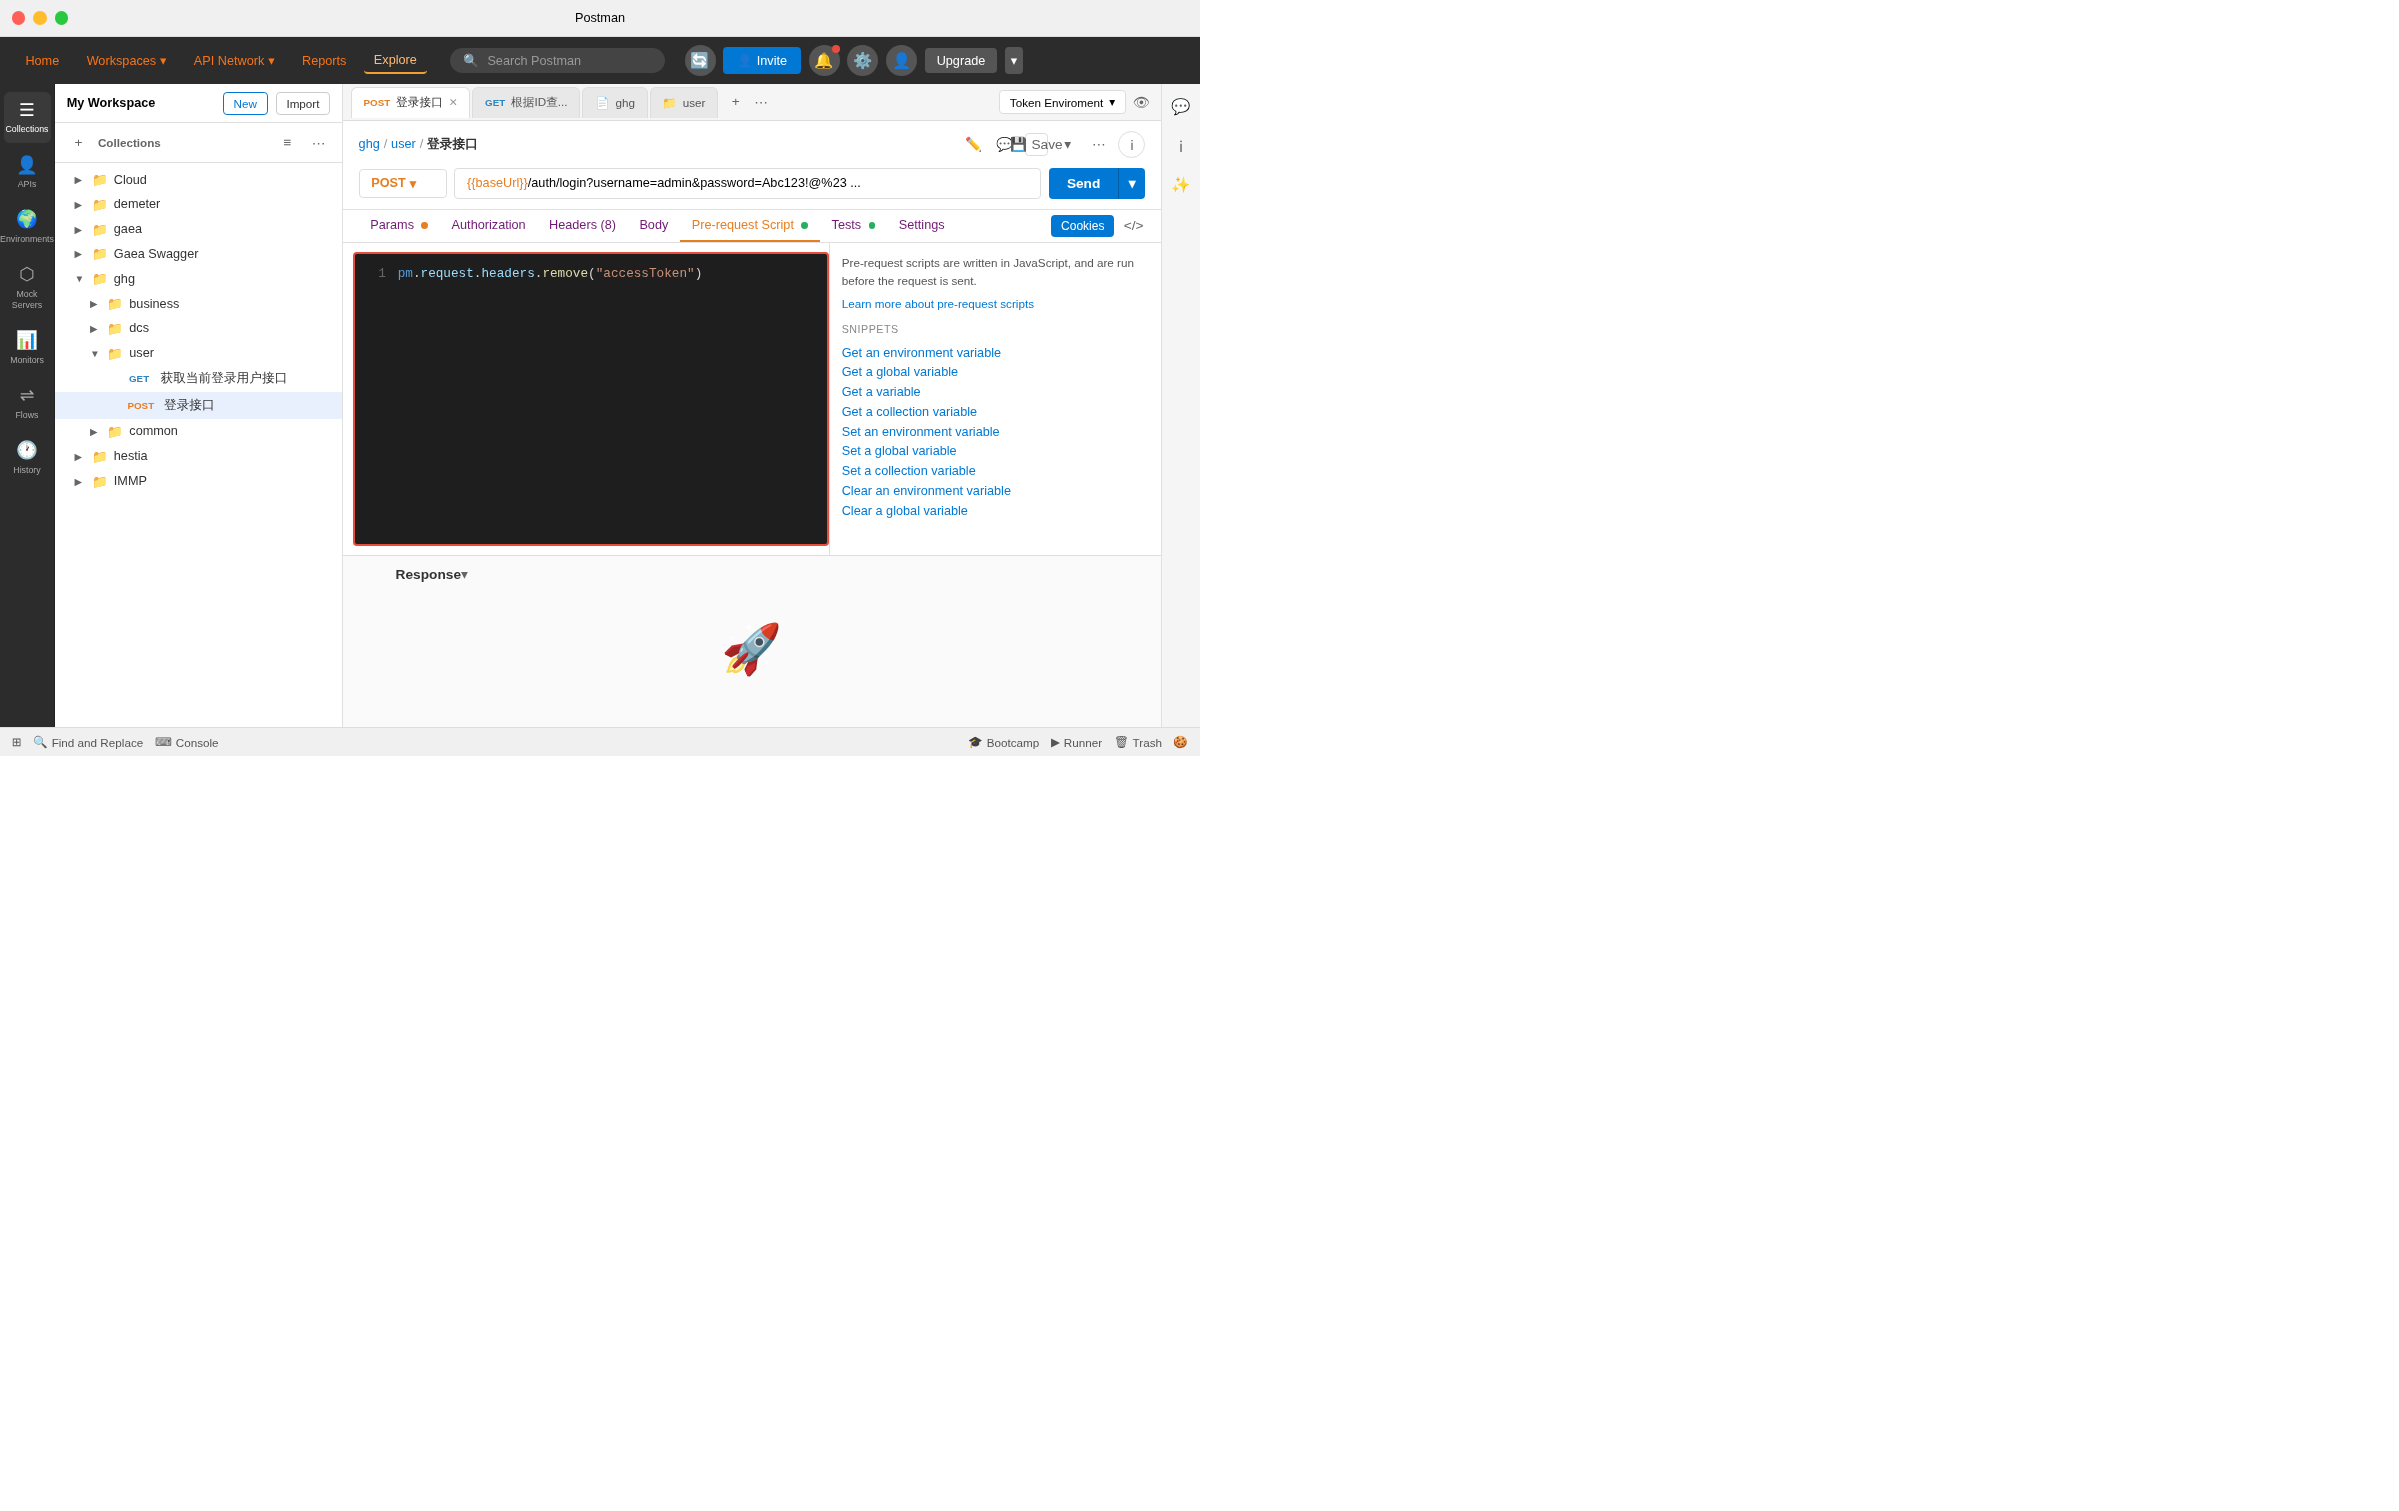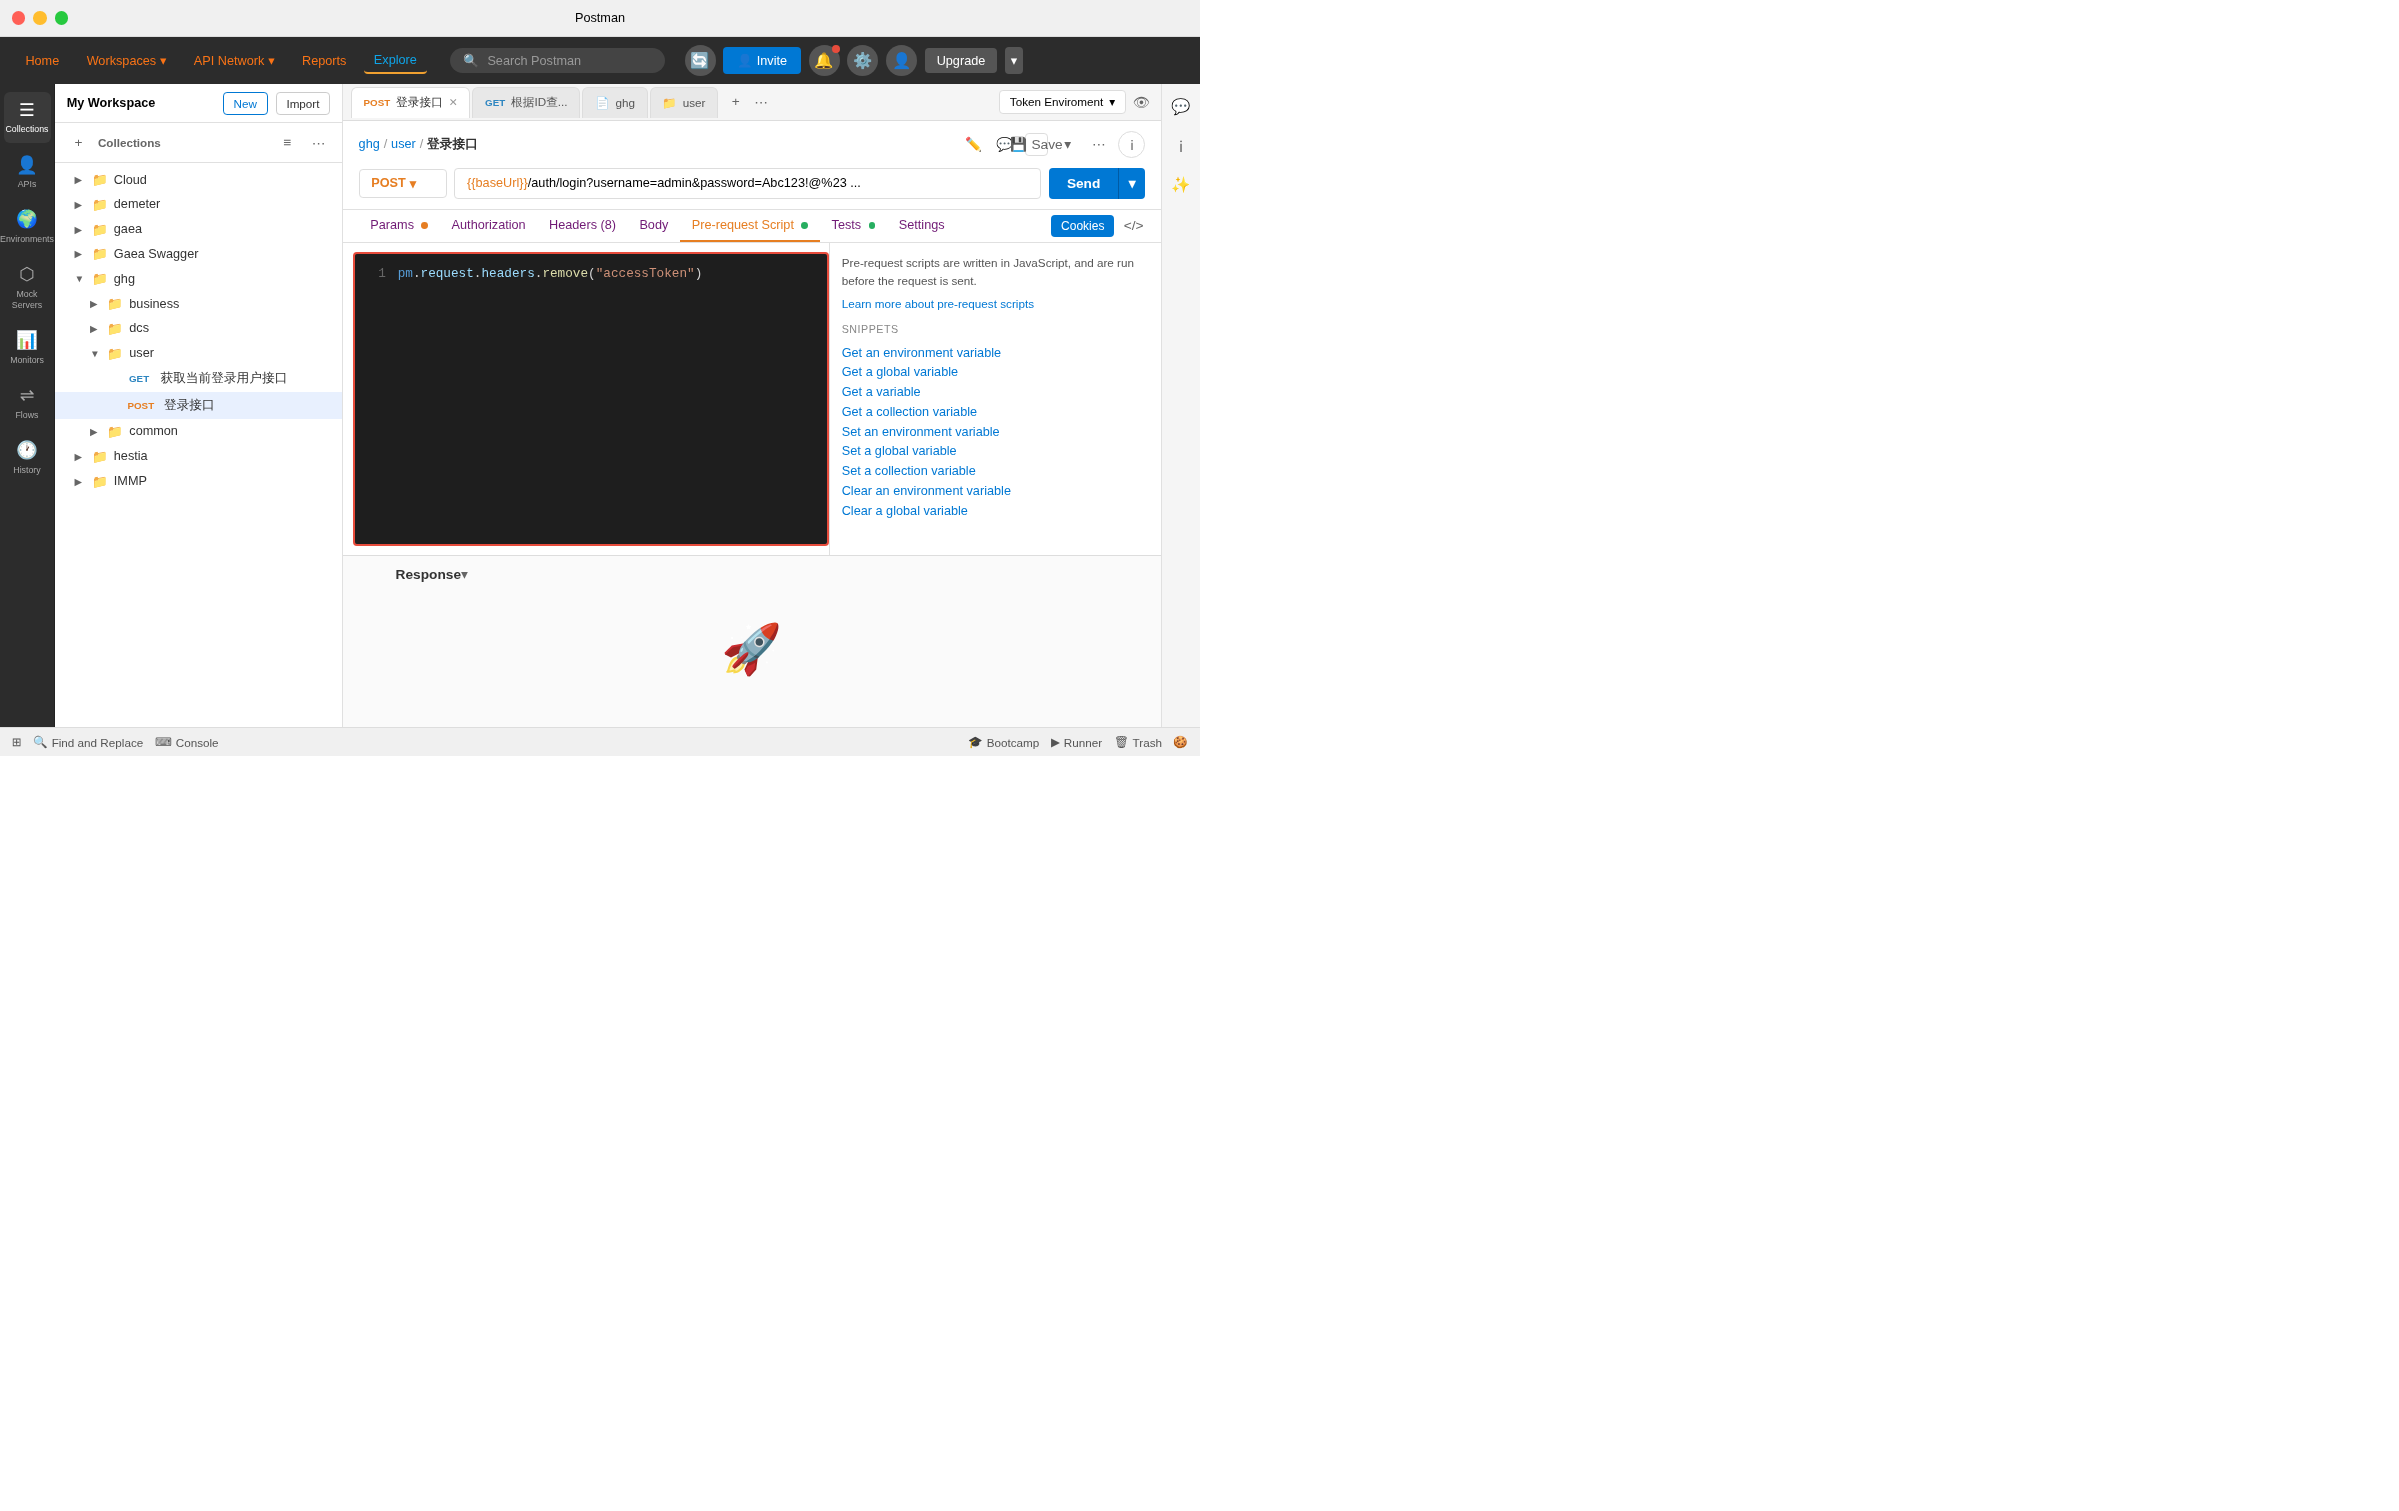--- a/index.html
+++ b/index.html
@@ -61,21 +61,21 @@
 
     
     .tabs-bar { display: flex; align-items: center; background: #f5f5f5; border-bottom: 1px solid #ddd; height: 37px; padding: 0 7.8px; gap: 2px; overflow-x: auto; }
     .tab { display: flex; align-items: center; padding: 0 11.7px; height: 31px; border-radius: 5.9px 5.9px 0 0; cursor: pointer; font-size: 11.7px; gap: 5.9px; white-space: nowrap; background: #e8e8e8; color: #555; border: 1px solid #ddd; border-bottom: none; }
     .tab.active { background: #fff; color: #333; font-weight: 500; border-color: #ddd; }
     .tab-close { font-size: 10.7px; color: #999; cursor: pointer; }
     .method-tag-sm { font-size: 9.8px; font-weight: 700; }
     .post-color { color: #e67e22; }
     .get-color { color: #2e86c1; }
     .tabs-actions { display: flex; align-items: center; gap: 3.9px; margin-left: auto; }
-    .env-selector { display: flex; align-items: flex-start; gap: 5.9px; background: #fff; border: 1px solid #ddd; border-radius: 3.9px; padding: 3.9px 9.8px; font-size: 11.7px; cursor: pointer; }
+    .env-selector { display: flex; align-items: center; gap: 5.9px; background: #fff; border: 1px solid #ddd; border-radius: 3.9px; padding: 3.9px 9.8px; font-size: 11.7px; cursor: pointer; }
 
     
     .request-area { padding: 9.8px 15.6px; border-bottom: 1px solid #e0e0e0; }
     .breadcrumb { font-size: 12.7px; color: #666; margin-bottom: 9.8px; display: flex; align-items: center; gap: 3.9px; }
     .breadcrumb a { color: #0078d4; cursor: pointer; text-decoration: none; }
     .breadcrumb-sep { color: #999; }
     .request-row { display: flex; align-items: center; gap: 7.8px; }
     .method-selector { display: flex; align-items: center; gap: 3.9px; background: #fff; border: 1px solid #ddd; border-radius: 3.9px; padding: 5.9px 11.7px; cursor: pointer; font-size: 12.7px; font-weight: 600; color: #e67e22; min-width: 88px; }
     .send-btn { background: #0078d4; color: #fff; border: none; border-radius: 3.9px; padding: 7.8px 17.6px; cursor: pointer; font-size: 13.7px; font-weight: 600; display: flex; align-items: center; gap: 5.9px; }
 
@@ -142,21 +142,21 @@
     <span>Workspaces</span>
     <span>▾</span>
   </div>
   <div class="topnav-item">
     <span>API Network</span>
     <span>▾</span>
   </div>
   <div class="topnav-item">
     <span>Reports</span>
   </div>
-  <div class="topnav-item" style="border-bottom: 2px solid #f0a030; color:#0ea5e9;">
+  <div class="topnav-item" style="border-bottom: 2px solid #f0a030; color:#fdba74;">
     <span>Explore</span>
   </div>
 
   <div class="search-bar" style="margin-left:15.6px;">
     <span style="color:#999;">🔍</span>
     <input type="text" placeholder="Search Postman" style="">
   </div>
 
   <div class="topnav-right">
     <div class="topnav-icon" style="position:relative;">

